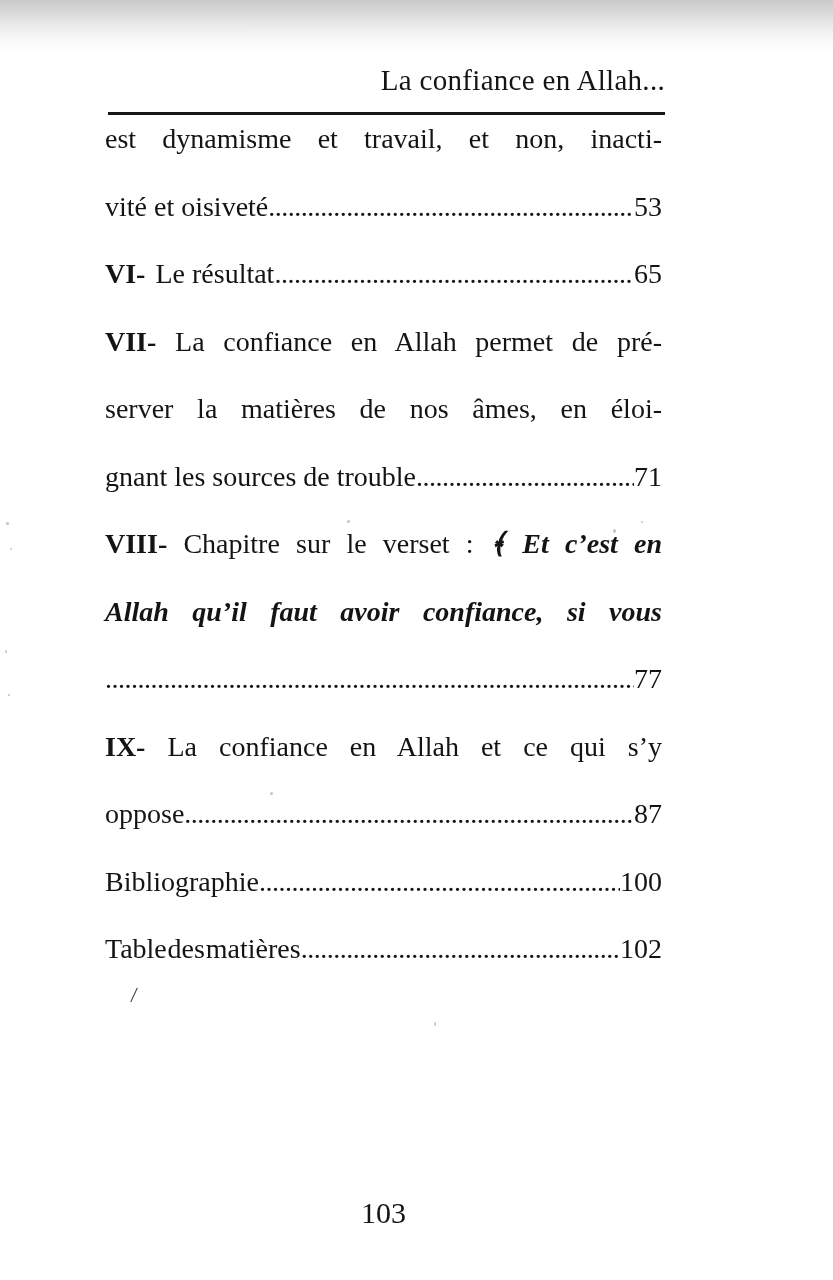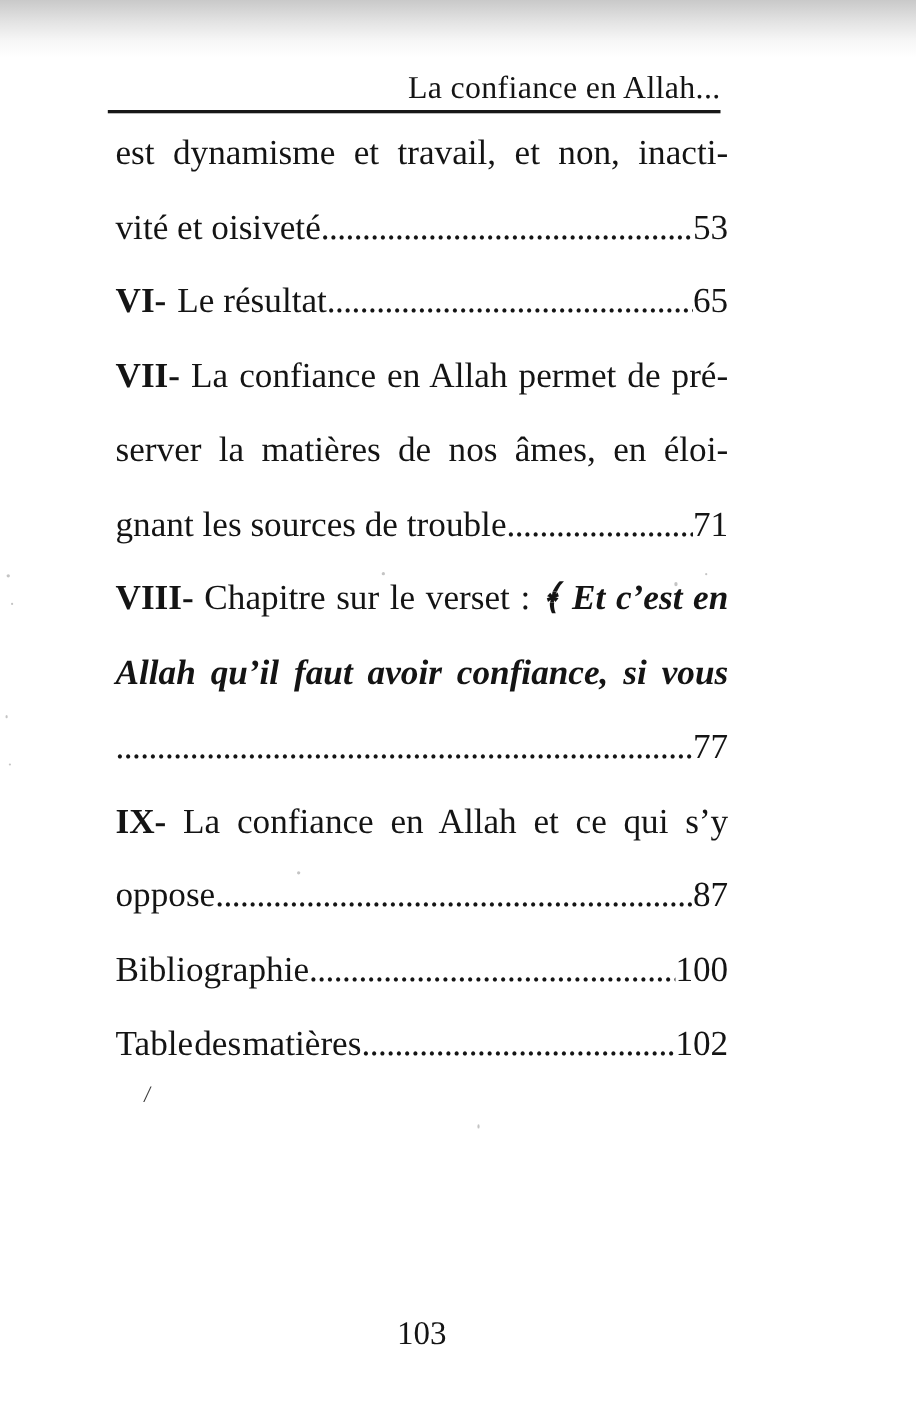--- a/index.html
+++ b/index.html
@@ -10,31 +10,31 @@
     overflow:hidden;
     font-family:"Liberation Serif", serif;
     color:#141414;
   }
   .top-shade{
     position:absolute;top:0;left:0;width:100%;height:52px;
     background:linear-gradient(180deg,#c9c9c9 0%,#e3e3e3 38%,#f7f7f7 72%,#ffffff 100%);
   }
   
   .header{
-    position:absolute;left:98px;top:64px;width:557px;
+    position:absolute;left:108px;top:64px;width:557px;
     text-align:right;
     font-size:29px;line-height:32px;
     letter-spacing:0.3px;
     border-bottom:3px solid #171717;
-    padding-bottom:4px;
+    padding-bottom:16px;
   }
   
   .toc{
     position:absolute;left:105px;top:105px;width:557px;
-    font-size:32px;
+    font-size:28px;
     font-family:Liberation Serif, serif;
   }
   .row{
     height:67.5px;line-height:67.5px;
     white-space:normal;
   }
   .row.just{
     text-align:justify;
     text-align-last:justify;
     text-justify:inter-word;

